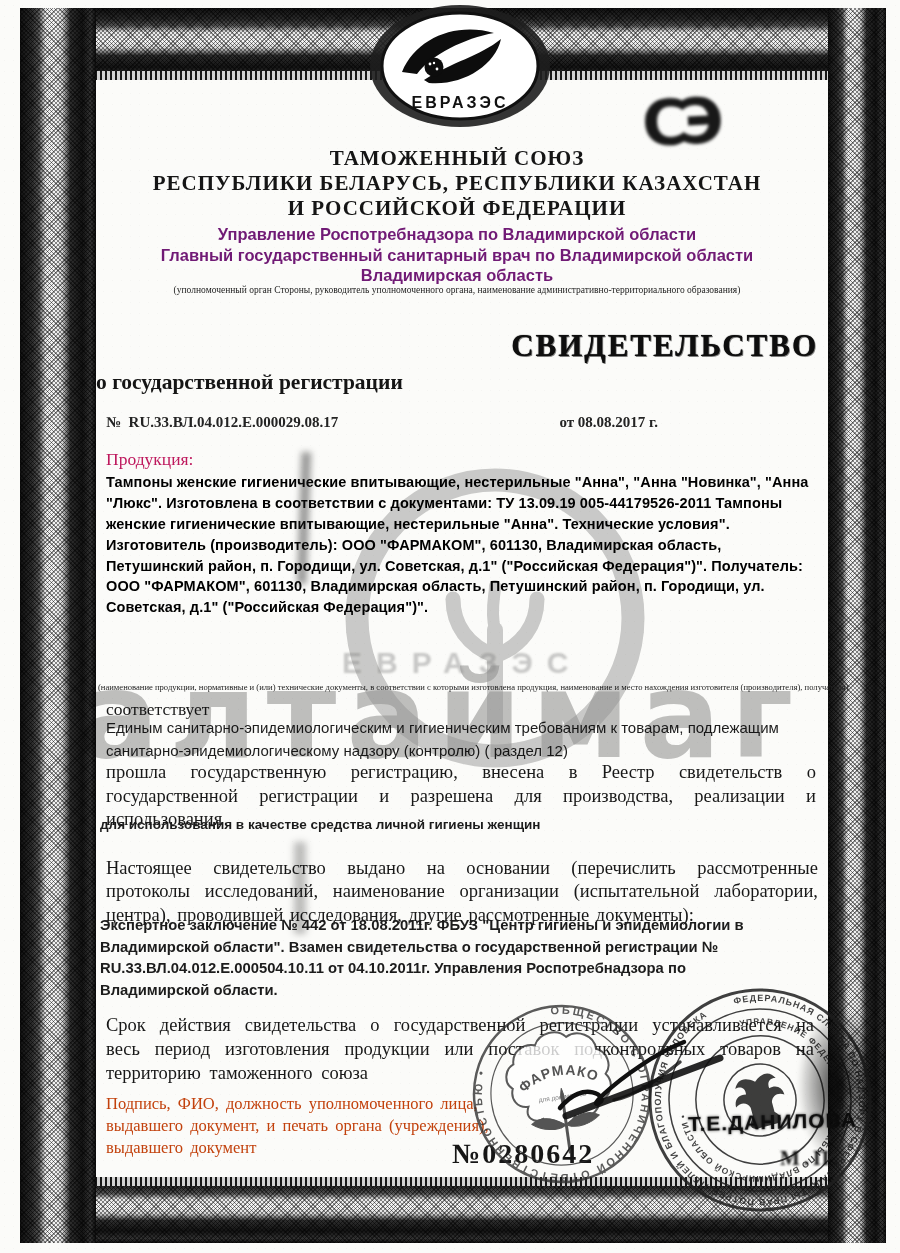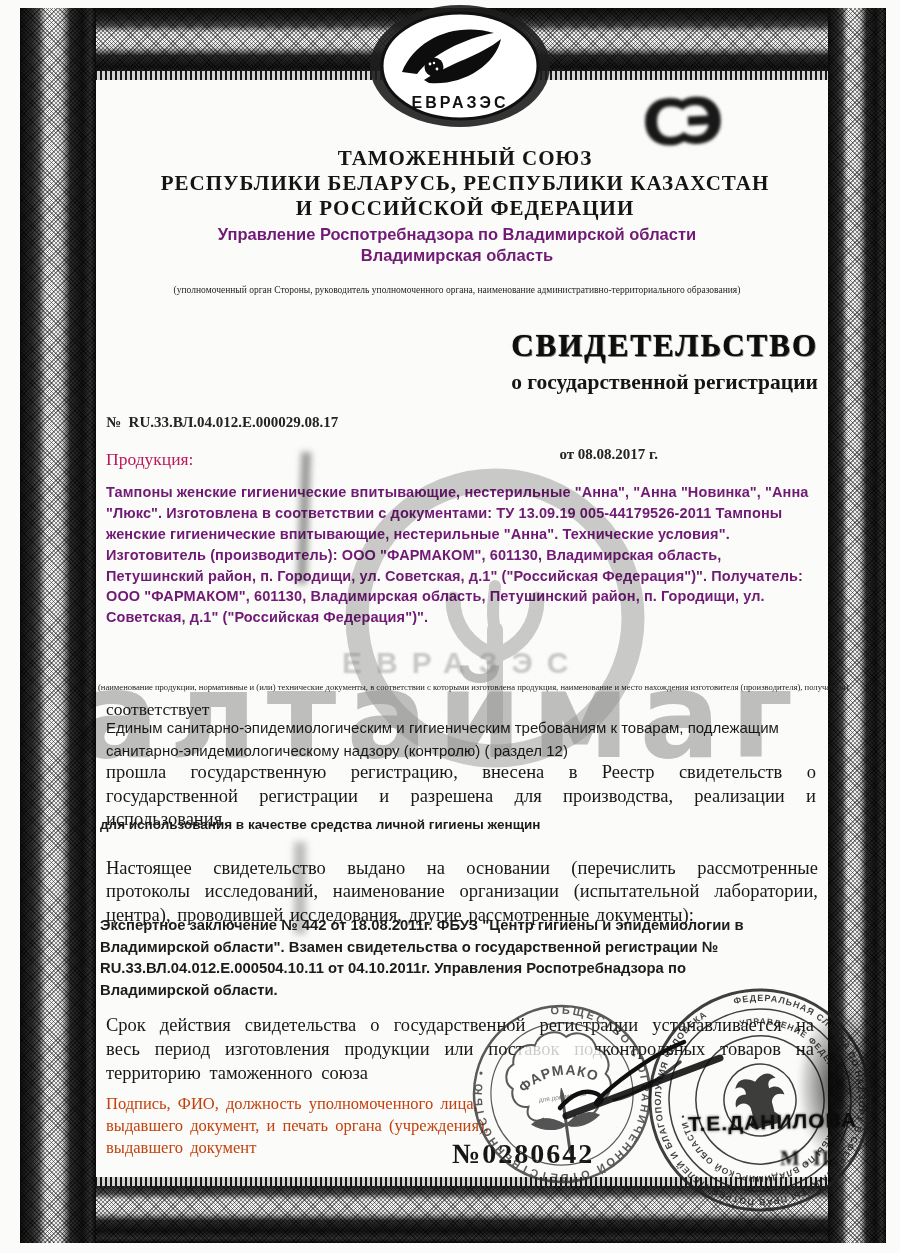--- a/index.html
+++ b/index.html
@@ -39,39 +39,39 @@
   .fr-top::after{bottom:0;} .fr-bottom::before{top:0;}
   
   .logo{position:absolute;left:368px;top:4px;width:185px;height:128px;z-index:2;}
   .se-mark{
     position:absolute;left:642px;top:86px;z-index:2;
     font-family:"DejaVu Sans",sans-serif;font-weight:bold;font-size:62px;
     letter-spacing:-9px;color:#181818;filter:blur(1.4px);transform:rotate(-3deg);
   }
   .content{position:absolute;inset:0;z-index:3;}
   .hdr{position:absolute;left:96px;width:722px;text-align:center;}
-  .hdr-union{top:146px;font-weight:bold;font-size:21px;letter-spacing:1px;line-height:1.18;color:#151515;padding-left:8px;}
+  .hdr-union{top:146px;font-weight:bold;font-size:21px;letter-spacing:1px;line-height:1.18;color:#151515;}
   .hdr-auth{top:224px;font-family:"Liberation Sans",sans-serif;font-weight:bold;font-size:16.5px;line-height:1.25;color:#701a75;}
   .hdr-caption{top:285px;font-size:9.5px;white-space:nowrap;color:#222;}
   .title-main{
     position:absolute;left:96px;width:722px;top:328px;text-align:right;
     font-weight:bold;font-size:31px;letter-spacing:2px;color:#0e0e0e;
     filter:blur(.4px);text-shadow:0 0 1px rgba(0,0,0,.9),1px 1px 0 rgba(0,0,0,.45);
   }
-  .title-sub{position:absolute;left:96px;width:722px;top:370px;text-align:right;font-weight:bold;font-size:21.5px;color:#151515;}
+  .title-sub{position:absolute;left:96px;width:722px;top:370px;text-align:left;font-weight:bold;font-size:21.5px;color:#151515;}
   .reg-row{
     position:absolute;left:106px;right:90px;top:414px;display:flex;justify-content:space-between;
     font-family:Liberation Serif, serif;font-weight:bold;font-size:15px;color:#242424;
   }
-  .reg-date{margin-right:152px;margin-top:32px;}
+  .reg-date{margin-right:152px;}
   .product{position:absolute;left:106px;top:449px;width:708px;}
   .product-label{font-size:17.5px;color:#be185d;}
   .product-desc{
-    margin-top:12px;font-family:"Liberation Sans",sans-serif;font-weight:bold;
-    font-size:14.5px;line-height:1.44;color:#701a75;letter-spacing:.1px;
+    margin-top:2px;font-family:"Liberation Sans",sans-serif;font-weight:bold;
+    font-size:14.5px;line-height:1.44;color:#000000;letter-spacing:.1px;
   }
   .small-caption{
     position:absolute;left:98px;top:682px;width:720px;text-align:center;
     font-size:8.6px;white-space:nowrap;color:#222;
   }
   .corresponds{position:absolute;left:106px;top:699px;font-size:17.5px;}
   .requirements{
     position:absolute;left:106px;top:717px;width:712px;
     font-family:"Liberation Sans",sans-serif;font-weight:normal;font-size:15px;line-height:1.5;color:#1d1d1d;
   }
@@ -168,20 +168,21 @@
   <div class="content">
 
     <div class="hdr hdr-union">
       <div>ТАМОЖЕННЫЙ СОЮЗ</div>
       <div>РЕСПУБЛИКИ БЕЛАРУСЬ, РЕСПУБЛИКИ КАЗАХСТАН</div>
       <div>И РОССИЙСКОЙ ФЕДЕРАЦИИ</div>
     </div>
 
     <div class="hdr hdr-auth">
       <div>Управление Роспотребнадзора по Владимирской области</div>
+      <div>Главный государственный санитарный врач по Владимирской области</div>
       <div>Владимирская область</div>
     </div>
 
     <div class="hdr hdr-caption">(уполномоченный орган Стороны, руководитель уполномоченного органа, наименование административно-территориального образования)</div>
 
     <div class="title-main">СВИДЕТЕЛЬСТВО</div>
     <div class="title-sub">о государственной регистрации</div>
 
     <div class="reg-row">
       <span>

